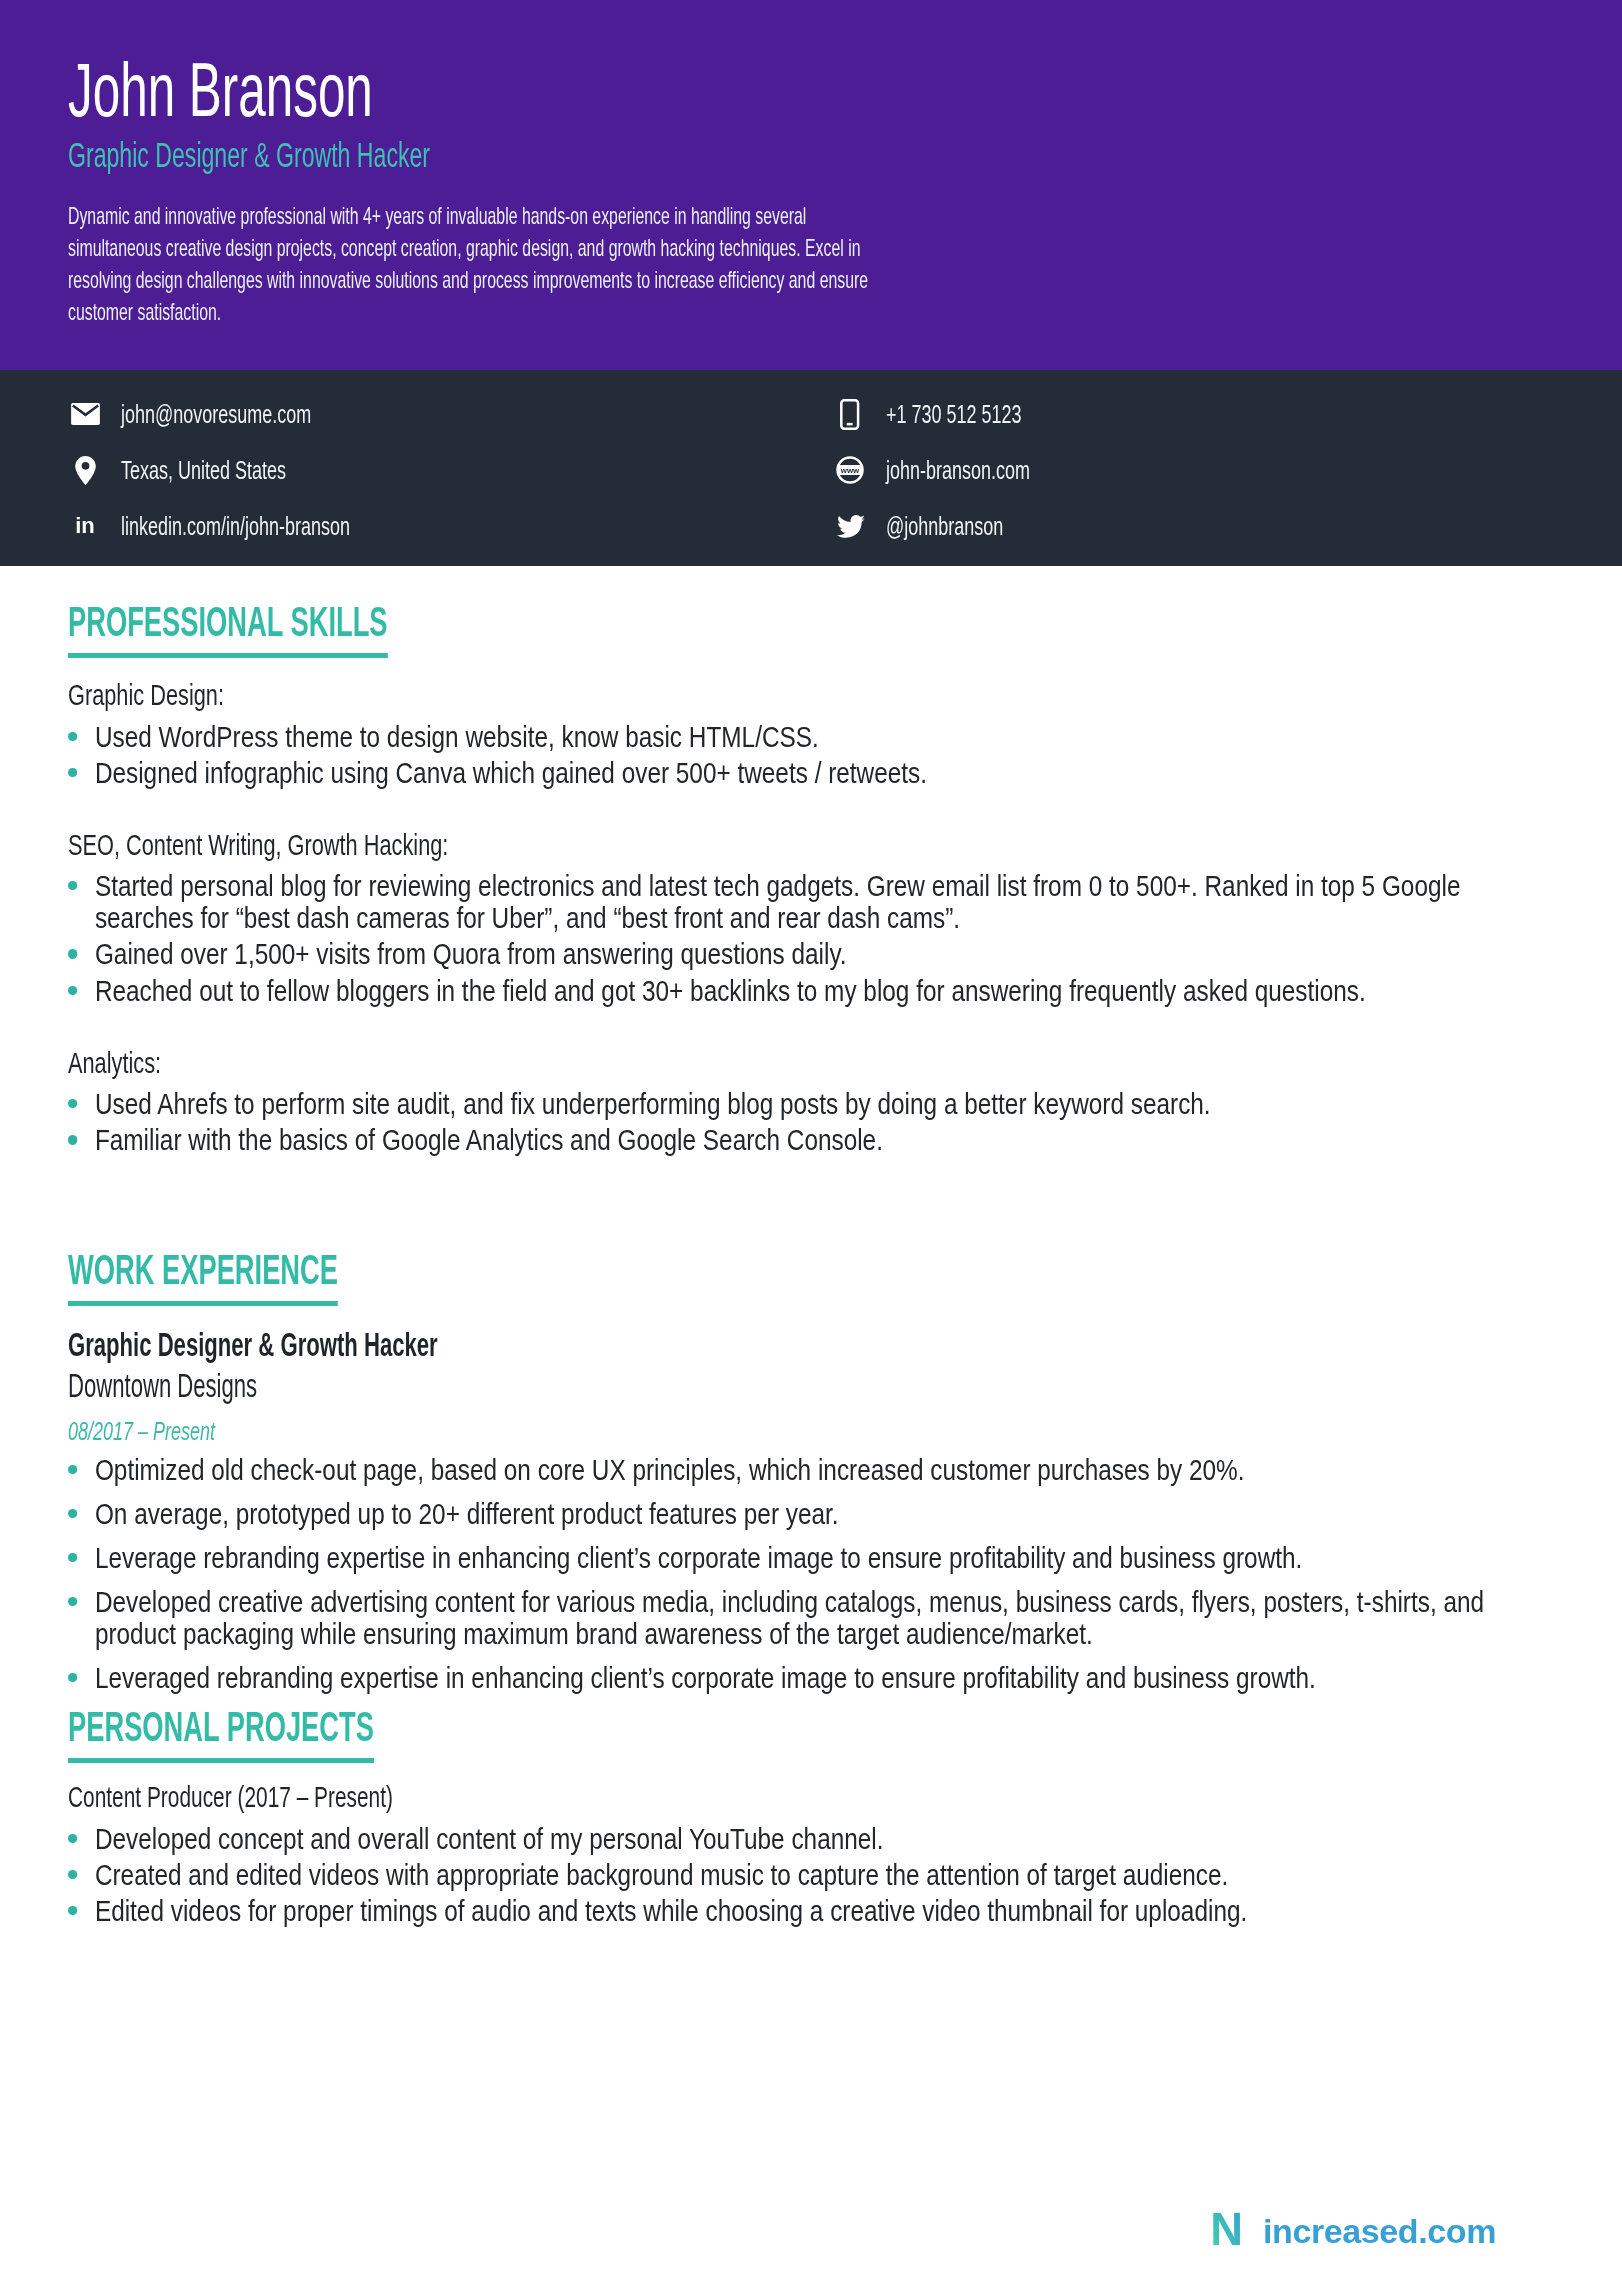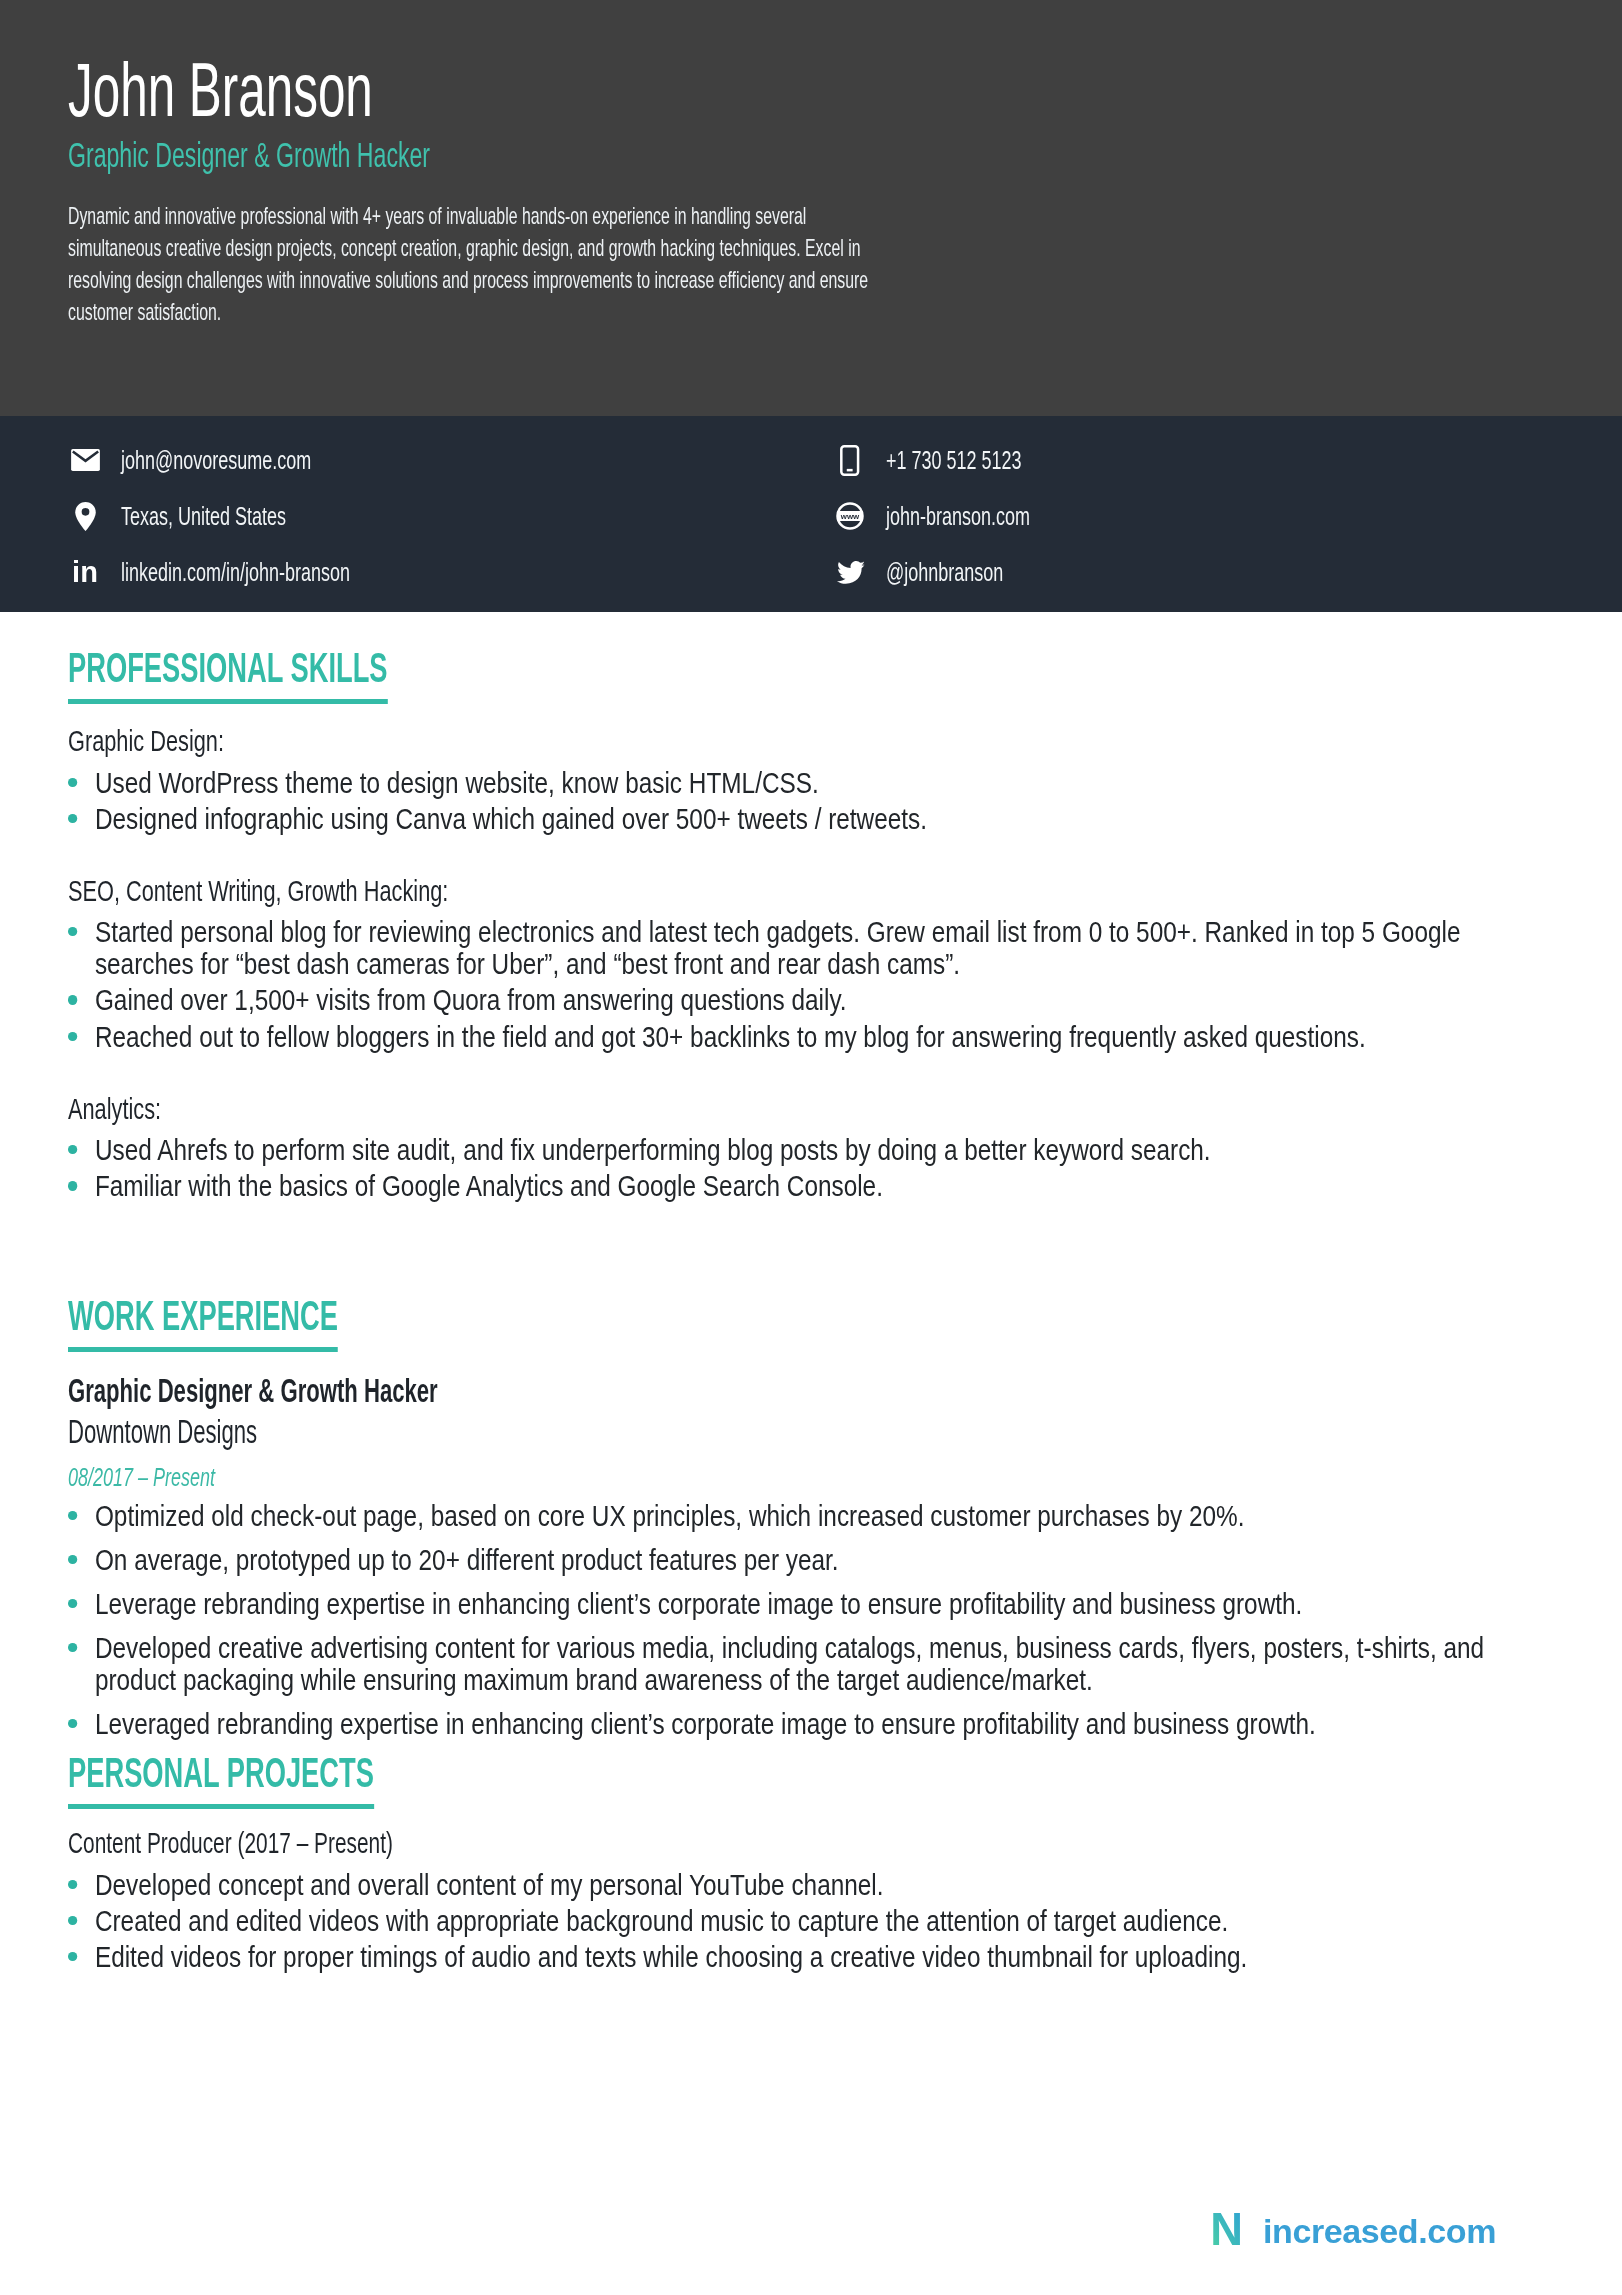--- a/index.html
+++ b/index.html
@@ -1,37 +1,37 @@
 <!DOCTYPE html>
 <html style="font-size:13.5px"><head>
 <meta charset="utf-8">
 <style>
   html,body{margin:0;padding:0;background:#fff;}
   .page{position:relative;width:1623px;height:2295px;background:#ffffff;overflow:hidden;
         color:#22262a;font-family:"Liberation Sans",sans-serif;}
 
   
-  .header{box-sizing:border-box;height:416px;background:#404040;padding:52px 68px 0;overflow:hidden;}
+  .header{box-sizing:border-box;height:370px;background:#4c1d95;padding:52px 68px 0;overflow:hidden;}
   .name{margin:0;font-size:76px;font-weight:400;color:#ffffff;line-height:1;white-space:nowrap;
         display:inline-block;transform:scaleX(.65);transform-origin:0 50%;}
   .titlewrap{margin-top:6.8px;}
   .ptitle{font-size:35px;color:#3fc2ad;line-height:1.15;white-space:nowrap;
         display:inline-block;transform:scaleX(.66);transform-origin:0 50%;}
   .summary{margin:25px 0 0;width:1238px;font-size:24px;line-height:32px;color:#edf1f4;
         transform:scaleX(.66);transform-origin:0 0;}
 
   
   .contact{box-sizing:border-box;height:196px;background:#242c37;padding:27px 68px 0;
         display:grid;grid-template-columns:765px 1fr;grid-template-rows:repeat(3,34px);
         grid-auto-flow:column;row-gap:22px;align-items:center;}
   .citem{display:flex;align-items:center;gap:18.6px;color:#fff;}
   .cicon{width:34px;display:flex;justify-content:center;flex:none;}
   .ctxt{font-size:25px;color:#f2f5f7;white-space:nowrap;display:inline-block;
         transform:scaleX(.72);transform-origin:0 50%;}
-  .in-glyph{font-size:29px;font-weight:700;color:#fff;line-height:1;font-family:"Liberation Sans",sans-serif;}
+  .in-glyph{font-size:22px;font-weight:700;color:#fff;line-height:1;font-family:"Liberation Sans",sans-serif;}
 
   
   .bodywrap{padding:0 68px;}
   .h2wrap{line-height:0;}
   h2.sect{display:inline-block;margin:0;font-size:42px;line-height:1;font-weight:700;color:#34bba7;
         padding-bottom:10px;border-bottom:5px solid #34bba7;white-space:nowrap;
         transform:scaleX(.65);transform-origin:0 0;}
   .sect-skills{margin-top:35px;}
   .group{margin-top:20px;}
   .group + .group{margin-top:39px;}

